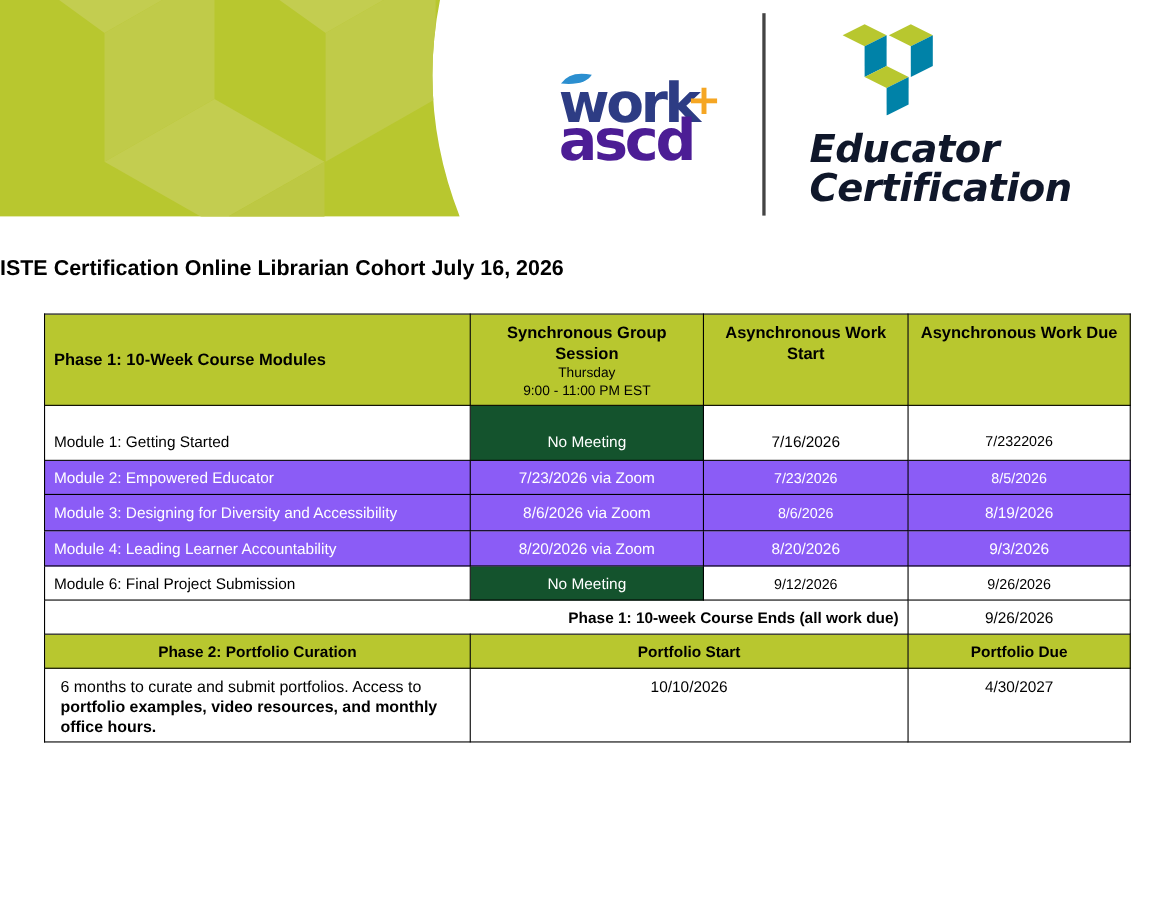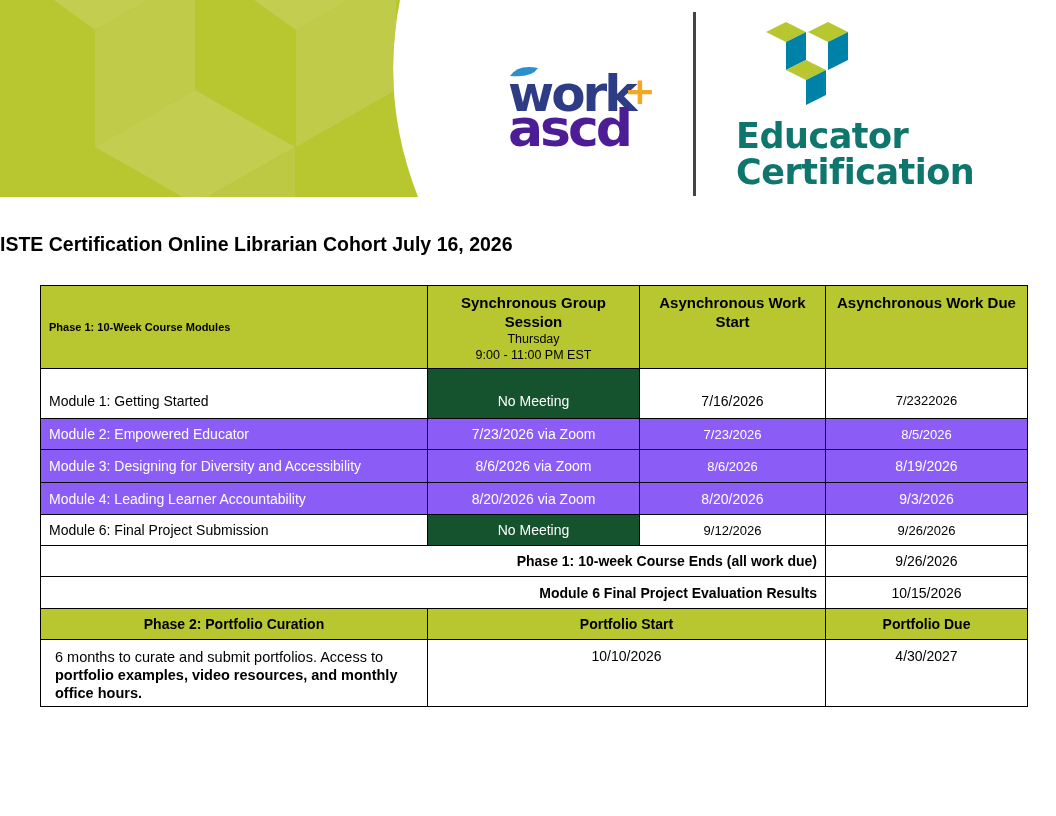--- a/index.html
+++ b/index.html
@@ -1,32 +1,32 @@
 <!DOCTYPE html>
 <html><head>
 <meta charset="utf-8">
 <style>
   html, body { margin:0; padding:0; }
   body { width:1056px; height:816px; background:#ffffff; position:relative; overflow:hidden; font-family:"Liberation Sans", sans-serif; color:#000; }
   .banner { position:absolute; left:0; top:0; width:1056px; height:197px; }
   .logo-iste { position:absolute; left:508px; top:60px; width:150px; height:105px; }
   .divider { position:absolute; left:693px; top:12px; width:3px; height:184px; background:#444; }
   .cert-logo { position:absolute; left:762px; top:10px; width:100px; height:95px; }
-  .cert-text { position:absolute; left:736px; top:118px; color:#0f766e; font-weight:bold; font-family:"DejaVu Sans", sans-serif; font-size:35px; line-height:36px; letter-spacing:-0.5px; }
+  .cert-text { position:absolute; left:736px; top:118px; color:#0f172a; font-weight:bold; font-family:"DejaVu Sans", sans-serif; font-size:35px; line-height:36px; letter-spacing:-0.5px;font-style:italic; }
   .iste-word { position:absolute; left:0; top:0; font-family:"DejaVu Sans", sans-serif; font-weight:bold; font-size:50px; color:#2d3c84; letter-spacing:-3px; line-height:48px; }
   .ascd-word { position:absolute; left:0; top:42px; font-family:"DejaVu Sans", sans-serif; font-weight:bold; font-size:52px; color:#4c1d95; letter-spacing:-3px; line-height:52px;text-align:center; }
   .title { position:absolute; left:0; width:1056px; top:233px; text-align:left; font-weight:bold; font-size:19.5px; }
   table { position:absolute; left:40px; top:285px; border-collapse:collapse; table-layout:fixed; width:987px; }
   td { border:1.5px solid #000; padding:0 8px; font-size:14px; vertical-align:top; }
   .h-green { background:#b8c72f; }
   .teal { background:#8b5cf6; color:#fff; }
   .gray { background:#14532d; color:#fff; text-align:center; }
   .center { text-align:center; }
   .right { text-align:right; }
-  .hdr-left { font-weight:bold; font-size:11px; vertical-align:middle;margin-left:33px; }
+  .hdr-left { font-weight:bold; font-size:15px; vertical-align:middle;margin-left:33px; }
   .hdr-col { font-weight:bold; font-size:15px; text-align:center; padding-top:7px; line-height:19px; }
   .hdr-sub { font-weight:normal; font-size:12.5px; line-height:16px; display:block; }
   .bold { font-weight:bold; }
   .cell-top { padding-top:24px; }
   .p2 { font-size:14.5px; line-height:18px; padding-top:8px; }
 </style>
 </head>
 <body>
 
 <div class="banner">
@@ -122,24 +122,20 @@
     <td style="vertical-align:middle">Module 6: Final Project Submission</td>
     <td class="gray" style="vertical-align:middle">No Meeting</td>
     <td class="center" style="vertical-align:middle;font-size:13px">9/12/2026</td>
     <td class="center" style="vertical-align:middle;font-size:13px">9/26/2026</td>
   </tr>
 
   <tr style="height:31px">
     <td colspan="3" class="right bold" style="vertical-align:middle">Phase 1: 10-week Course Ends (all work due)</td>
     <td class="center" style="vertical-align:middle">9/26/2026</td>
   </tr>
-  <tr style="height:32px">
-    <td colspan="3" class="right bold" style="vertical-align:middle">Module 6 Final Project Evaluation Results</td>
-    <td class="center" style="vertical-align:middle">10/15/2026</td>
-  </tr>
 
   <tr style="height:31px">
     <td class="h-green center bold" style="vertical-align:middle">Phase 2: Portfolio Curation</td>
     <td colspan="2" class="h-green center bold" style="vertical-align:middle">Portfolio Start</td>
     <td class="h-green center bold" style="vertical-align:middle">Portfolio Due</td>
   </tr>
   <tr style="height:67px">
     <td class="p2" style="padding-left:14px">
       <span>6 months to curate and submit portfolios. Access to </span><span class="bold">portfolio examples, video resources, and monthly office hours.</span>
     </td>

